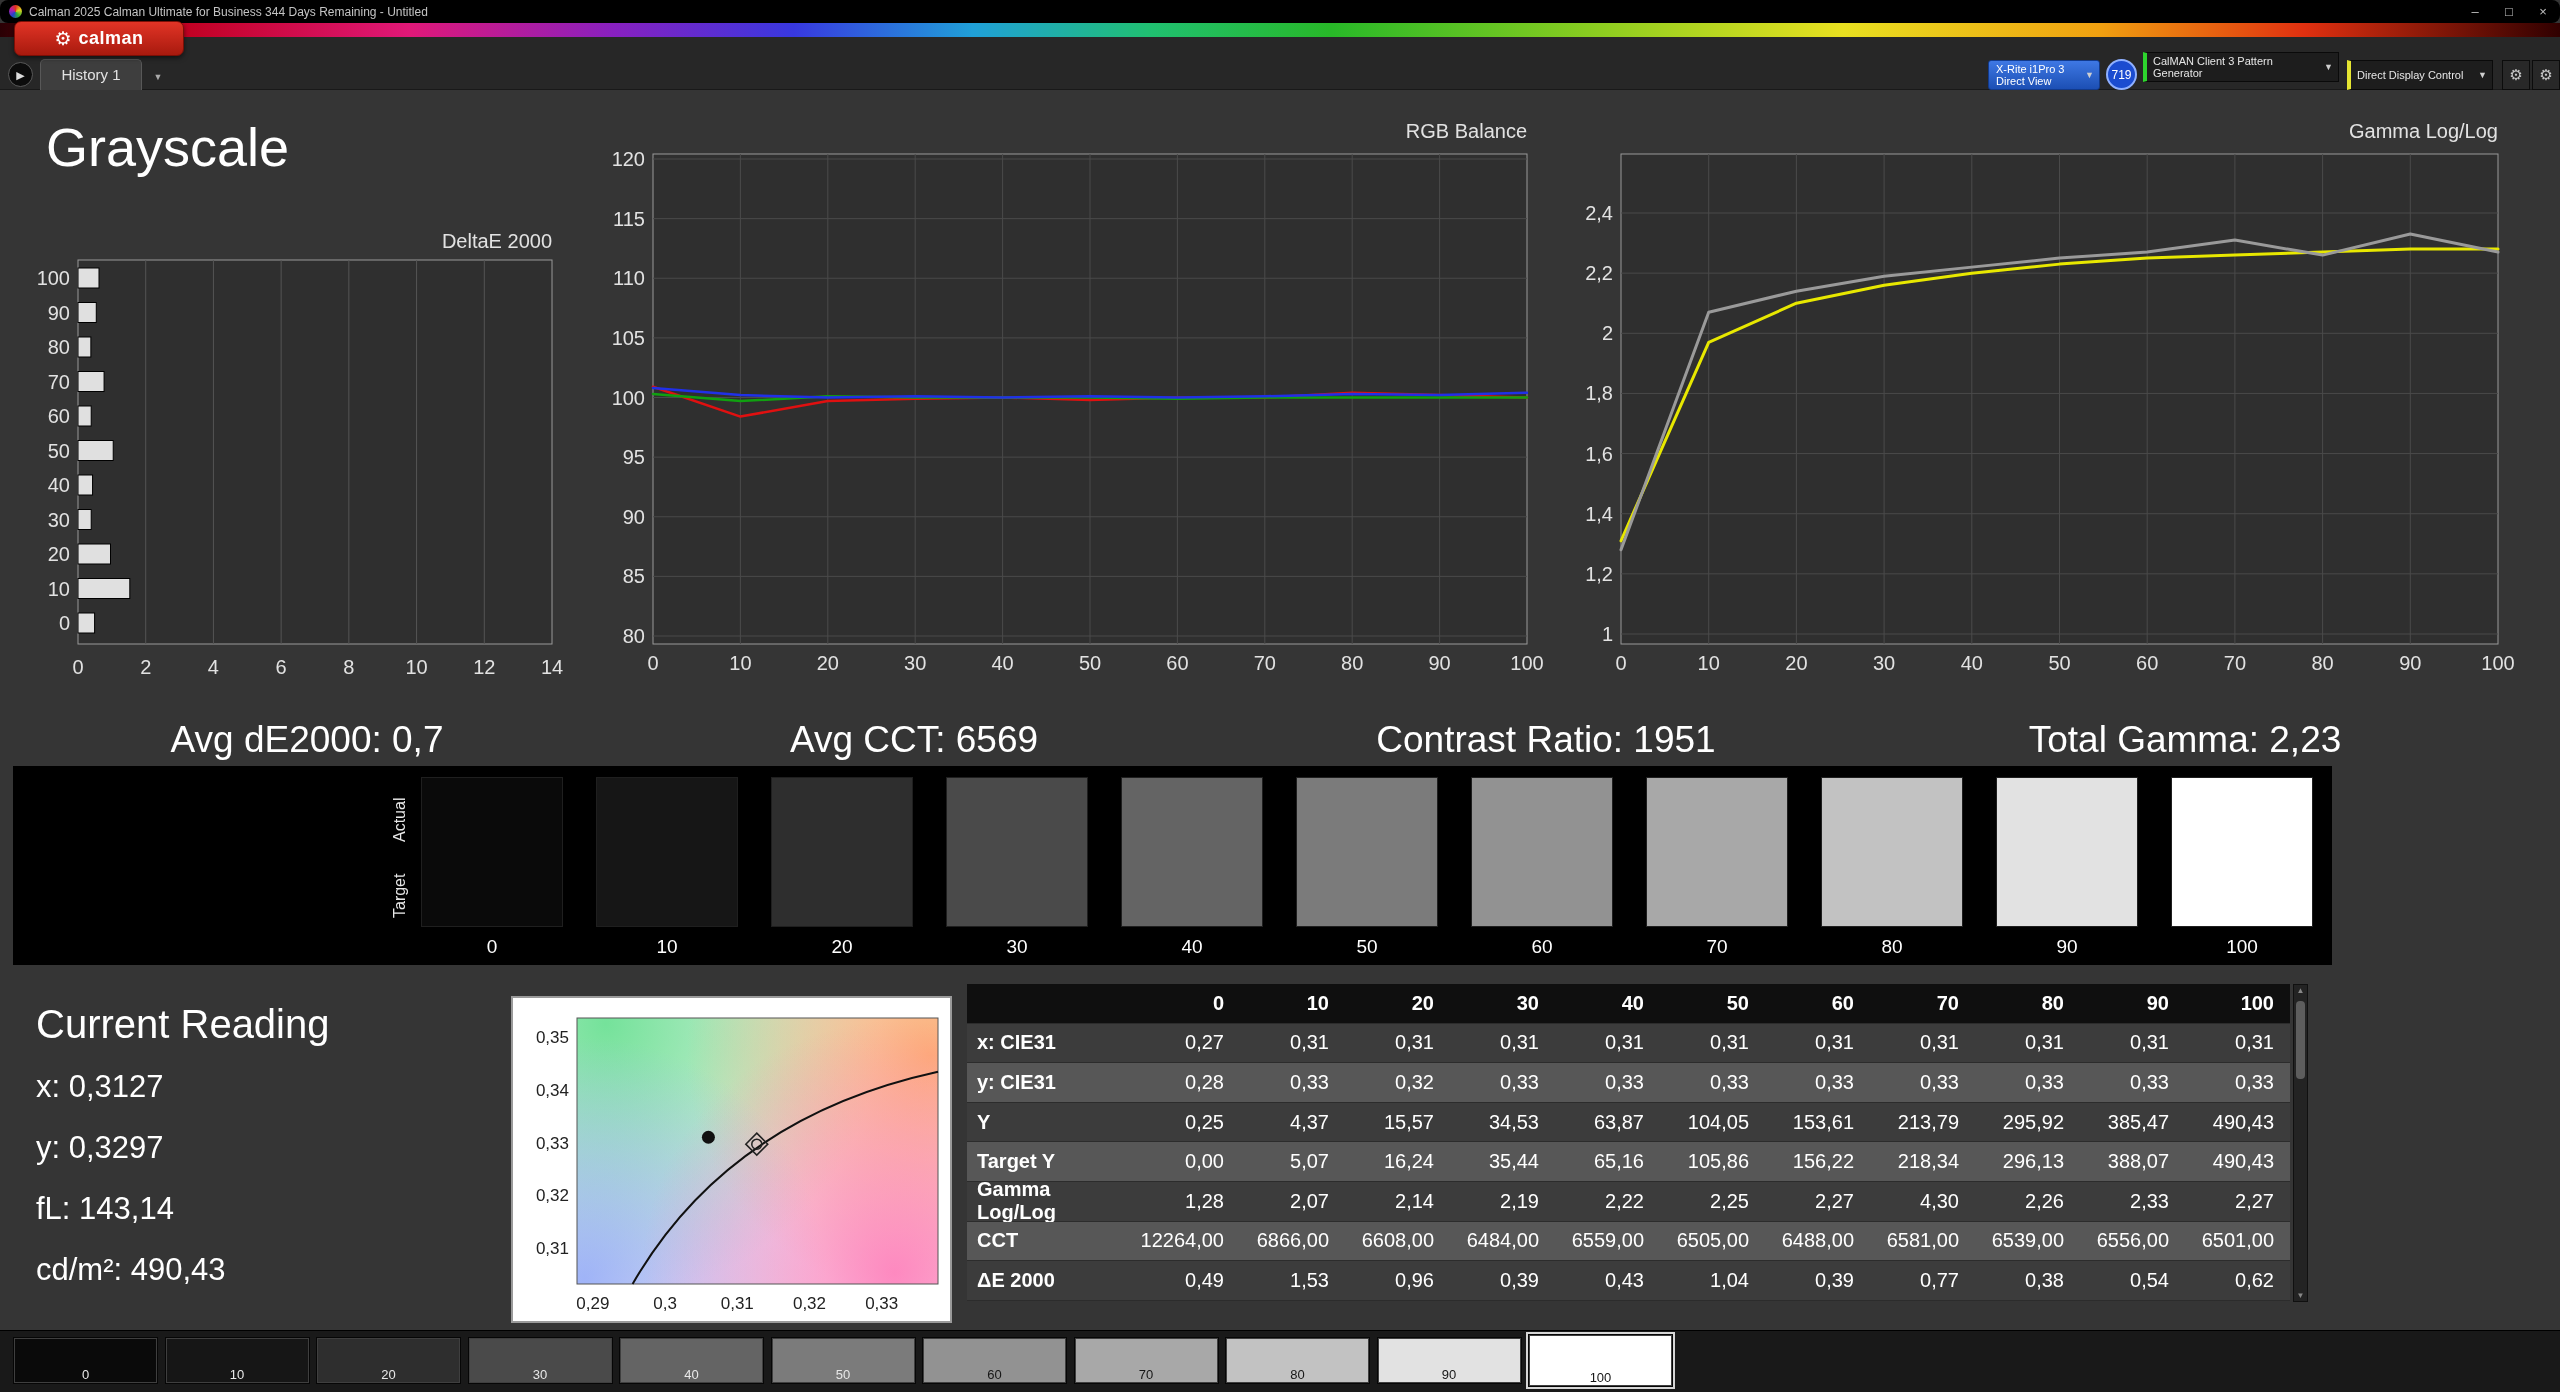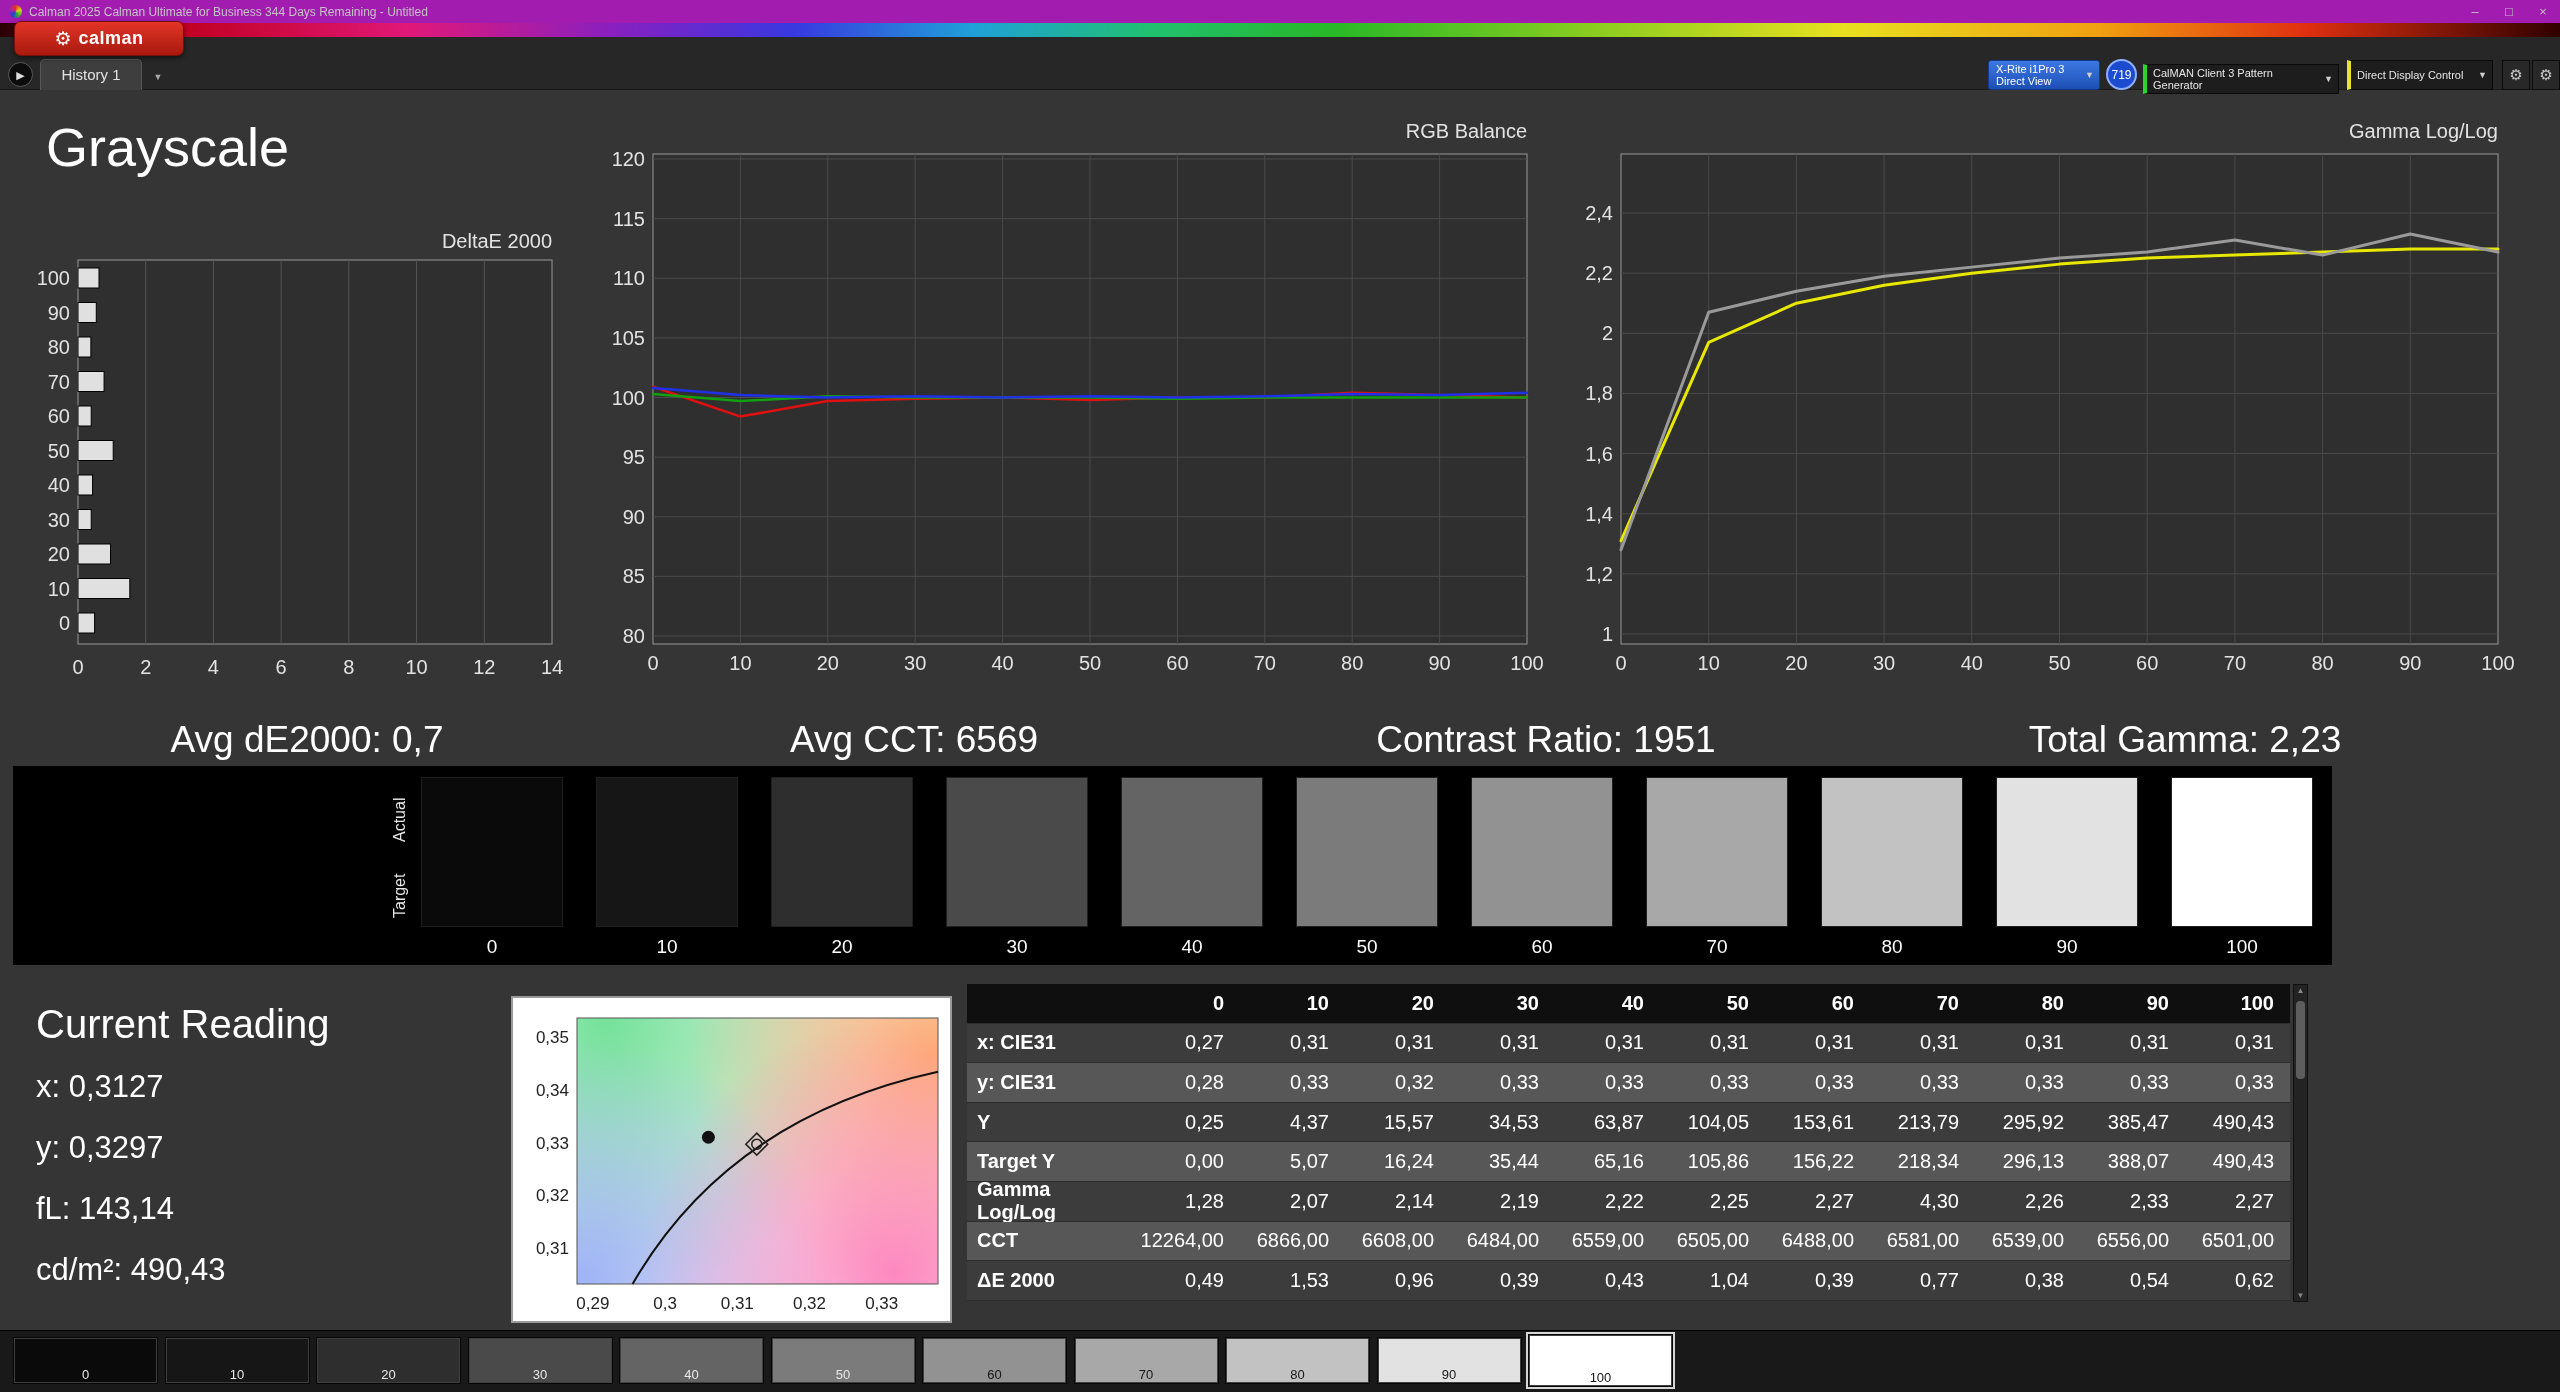--- a/index.html
+++ b/index.html
@@ -1,37 +1,37 @@
 <!DOCTYPE html>
 <html><head>
 <meta charset="utf-8">
 <style>
 *{margin:0;padding:0;box-sizing:border-box;}
 body{background:#111;}
 #app{position:relative;width:2560px;height:1392px;background:#353535;font-family:"Liberation Sans",sans-serif;color:#fff;overflow:hidden;}
 
-#titlebar{position:absolute;left:0;top:0;width:2560px;height:23px;background:#a21caf;display:flex;align-items:center;z-index:4;}
+#titlebar{position:absolute;left:0;top:0;width:2560px;height:23px;background:#000000;display:flex;align-items:center;z-index:4;border-radius:8px;}
 .app-icon{width:13px;height:13px;border-radius:50%;margin:0 7px 0 9px;background:conic-gradient(#e03020,#e0d020,#30b030,#2040d0,#b020b0,#e03020);}
 .title-text{font-size:12px;color:#c4c4c4;}
 #win-controls{margin-left:auto;display:flex;height:23px;}
 #win-controls span{width:34px;text-align:center;font-size:13px;color:#c0c0c0;line-height:23px;}
 
 #rainbow{position:absolute;left:0;top:23px;width:2560px;height:14px;background:linear-gradient(90deg,#2a0004 0%,#c00020 7%,#e01878 16%,#8820c0 24%,#3838e0 31%,#20a0d8 38%,#20c070 45%,#28b828 52%,#88cc20 62%,#e8e020 72%,#f0a010 82%,#e03010 90%,#300000 100%);}
 
 #tabbar{position:absolute;left:0;top:37px;width:2560px;height:53px;background:#272727;border-bottom:1px solid #191919;}
 #logo{position:absolute;left:14px;top:21px;width:170px;height:35px;background:linear-gradient(#e23426,#a81a0e);border:1px solid #7c0f06;border-radius:7px;display:flex;align-items:center;justify-content:center;gap:7px;box-shadow:0 2px 5px rgba(0,0,0,.55);z-index:6;}
 #logo .gear{font-size:19px;color:#fff;}
 #logo .logo-text{font-size:18px;font-weight:bold;color:#fff;letter-spacing:.5px;}
 #play-btn{position:absolute;left:8px;top:62px;width:25px;height:25px;border-radius:50%;background:#0c0c0c;border:1px solid #5a5a5a;color:#ddd;font-size:11px;text-align:center;line-height:24px;}
 #history-tab{position:absolute;left:40px;top:59px;width:102px;height:31px;background:#3e3e3e;border:1px solid #585858;border-bottom:none;border-radius:5px 5px 0 0;font-size:15px;color:#e2e2e2;text-align:center;line-height:29px;}
 #tab-menu{position:absolute;left:148px;top:68px;width:20px;height:18px;font-size:9px;color:#aaa;text-align:center;line-height:18px;}
 .tb-arrow{font-size:9px;color:#cfcfcf;margin-left:auto;padding:0 5px;}
 #meter-drop{position:absolute;left:1988px;top:60px;width:112px;height:30px;background:linear-gradient(#3e78e4,#1c4fb4);border:1px solid #123a8c;border-radius:3px;display:flex;align-items:center;font-size:11px;line-height:12px;color:#fff;padding-left:7px;}
 #badge-719{position:absolute;left:2106px;top:59px;width:31px;height:31px;border-radius:50%;background:#1b4cd0;border:2px solid #8fb0ff;color:#fff;font-size:12px;display:flex;align-items:center;justify-content:center;}
-#pattern-drop{position:absolute;left:2143px;top:64px;width:196px;height:30px;background:#1d1d1d;border:1px solid #0a0a0a;border-left:4px solid #2ed42e;display:flex;align-items:center;font-size:11px;color:#e6e6e6;padding-left:6px;}
+#pattern-drop{position:absolute;left:2143px;top:52px;width:196px;height:30px;background:#1d1d1d;border:1px solid #0a0a0a;border-left:4px solid #2ed42e;display:flex;align-items:center;font-size:11px;color:#e6e6e6;padding-left:6px;}
 #display-drop{position:absolute;left:2347px;top:60px;width:146px;height:30px;background:#1d1d1d;border:1px solid #0a0a0a;border-left:4px solid #e6e632;display:flex;align-items:center;font-size:11px;color:#e6e6e6;padding-left:6px;}
 .gear-btn{position:absolute;top:60px;width:28px;height:30px;background:#282828;border:1px solid #0c0c0c;color:#c8c8c8;font-size:15px;display:flex;align-items:center;justify-content:center;}
 
 #page-title{position:absolute;left:46px;top:116px;font-size:54px;font-weight:300;color:#fff;}
 .chart{position:absolute;}
 .chart-title{font-size:20px;color:#e2e2e2;text-align:right;height:25px;}
 svg text{font-family:"Liberation Sans",sans-serif;}
 .stat{position:absolute;top:719px;transform:translateX(-50%);font-size:37px;font-weight:300;white-space:nowrap;color:#fff;}
 
 #swatch-panel{position:absolute;left:13px;top:766px;width:2319px;height:199px;background:#000;}

